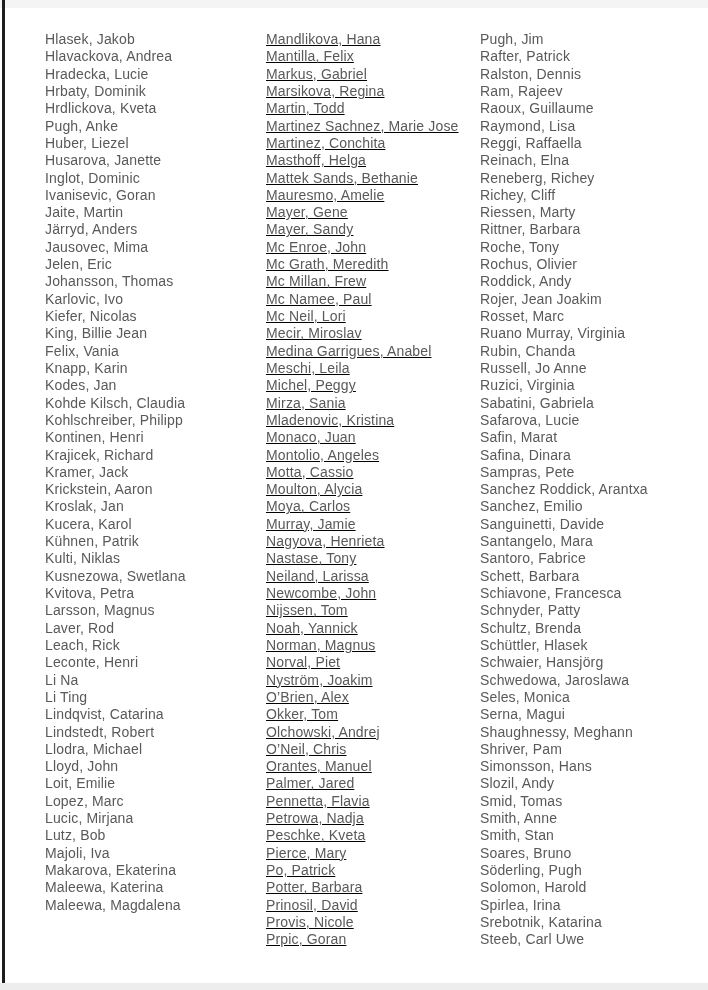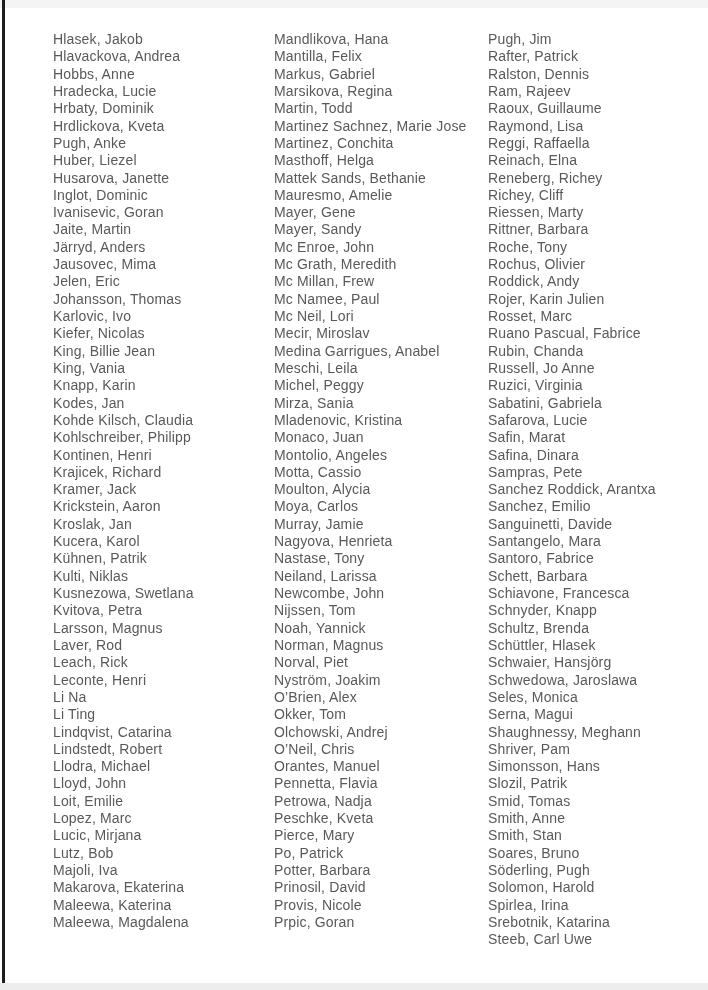--- a/index.html
+++ b/index.html
@@ -47,22 +47,22 @@
     position: absolute;
     top: 31px;
     left: 45px;
     right: 10px;
     display: flex;
     align-items: flex-start;
   }
   .name-column {
     flex: 0 0 auto;
   }
-  .name-column.col-0 { width: 221px; margin-left: 8px; }
-  .name-column.col-1 { width: 214px; }
+  .name-column.col-0 { width: 221px; }
+  .name-column.col-1 { width: 214px; text-decoration: underline; }
   .name-column.col-2 { width: 225px; }
   .name-row {
     font-size: 14px;
     line-height: 17.32px;
     height: 17.32px;
     color: #59595b;
     letter-spacing: 0.15px;
     white-space: nowrap;
     overflow: visible;
   }
@@ -71,38 +71,37 @@
 <body>
 
 <div class="page">
   <div class="top-edge-strip"></div>
   <div class="left-edge-line"></div>
 
   <div class="columns">
     <div class="name-column col-0">
         <div class="name-row">Hlasek, Jakob</div>
         <div class="name-row">Hlavackova, Andrea</div>
-        <div class="name-row">Hobbs, Anne</div>
         <div class="name-row">Hradecka, Lucie</div>
         <div class="name-row">Hrbaty, Dominik</div>
         <div class="name-row">Hrdlickova, Kveta</div>
         <div class="name-row">Pugh, Anke</div>
         <div class="name-row">Huber, Liezel</div>
         <div class="name-row">Husarova, Janette</div>
         <div class="name-row">Inglot, Dominic</div>
         <div class="name-row">Ivanisevic, Goran</div>
         <div class="name-row">Jaite, Martin</div>
         <div class="name-row">Järryd, Anders</div>
         <div class="name-row">Jausovec, Mima</div>
         <div class="name-row">Jelen, Eric</div>
         <div class="name-row">Johansson, Thomas</div>
         <div class="name-row">Karlovic, Ivo</div>
         <div class="name-row">Kiefer, Nicolas</div>
         <div class="name-row">King, Billie Jean</div>
-        <div class="name-row">King, Vania</div>
+        <div class="name-row">Felix, Vania</div>
         <div class="name-row">Knapp, Karin</div>
         <div class="name-row">Kodes, Jan</div>
         <div class="name-row">Kohde Kilsch, Claudia</div>
         <div class="name-row">Kohlschreiber, Philipp</div>
         <div class="name-row">Kontinen, Henri</div>
         <div class="name-row">Krajicek, Richard</div>
         <div class="name-row">Kramer, Jack</div>
         <div class="name-row">Krickstein, Aaron</div>
         <div class="name-row">Kroslak, Jan</div>
         <div class="name-row">Kucera, Karol</div>
@@ -166,20 +165,21 @@
         <div class="name-row">Nijssen, Tom</div>
         <div class="name-row">Noah, Yannick</div>
         <div class="name-row">Norman, Magnus</div>
         <div class="name-row">Norval, Piet</div>
         <div class="name-row">Nyström, Joakim</div>
         <div class="name-row">O’Brien, Alex</div>
         <div class="name-row">Okker, Tom</div>
         <div class="name-row">Olchowski, Andrej</div>
         <div class="name-row">O’Neil, Chris</div>
         <div class="name-row">Orantes, Manuel</div>
+        <div class="name-row">Palmer, Jared</div>
         <div class="name-row">Pennetta, Flavia</div>
         <div class="name-row">Petrowa, Nadja</div>
         <div class="name-row">Peschke, Kveta</div>
         <div class="name-row">Pierce, Mary</div>
         <div class="name-row">Po, Patrick</div>
         <div class="name-row">Potter, Barbara</div>
         <div class="name-row">Prinosil, David</div>
         <div class="name-row">Provis, Nicole</div>
         <div class="name-row">Prpic, Goran</div>
       </div>
@@ -192,49 +192,49 @@
         <div class="name-row">Raymond, Lisa</div>
         <div class="name-row">Reggi, Raffaella</div>
         <div class="name-row">Reinach, Elna</div>
         <div class="name-row">Reneberg, Richey</div>
         <div class="name-row">Richey, Cliff</div>
         <div class="name-row">Riessen, Marty</div>
         <div class="name-row">Rittner, Barbara</div>
         <div class="name-row">Roche, Tony</div>
         <div class="name-row">Rochus, Olivier</div>
         <div class="name-row">Roddick, Andy</div>
-        <div class="name-row">Rojer, Karin Julien</div>
+        <div class="name-row">Rojer, Jean Joakim</div>
         <div class="name-row">Rosset, Marc</div>
-        <div class="name-row">Ruano Pascual, Fabrice</div>
+        <div class="name-row">Ruano Murray, Virginia</div>
         <div class="name-row">Rubin, Chanda</div>
         <div class="name-row">Russell, Jo Anne</div>
         <div class="name-row">Ruzici, Virginia</div>
         <div class="name-row">Sabatini, Gabriela</div>
         <div class="name-row">Safarova, Lucie</div>
         <div class="name-row">Safin, Marat</div>
         <div class="name-row">Safina, Dinara</div>
         <div class="name-row">Sampras, Pete</div>
         <div class="name-row">Sanchez Roddick, Arantxa</div>
         <div class="name-row">Sanchez, Emilio</div>
         <div class="name-row">Sanguinetti, Davide</div>
         <div class="name-row">Santangelo, Mara</div>
         <div class="name-row">Santoro, Fabrice</div>
         <div class="name-row">Schett, Barbara</div>
         <div class="name-row">Schiavone, Francesca</div>
-        <div class="name-row">Schnyder, Knapp</div>
+        <div class="name-row">Schnyder, Patty</div>
         <div class="name-row">Schultz, Brenda</div>
         <div class="name-row">Schüttler, Hlasek</div>
         <div class="name-row">Schwaier, Hansjörg</div>
         <div class="name-row">Schwedowa, Jaroslawa</div>
         <div class="name-row">Seles, Monica</div>
         <div class="name-row">Serna, Magui</div>
         <div class="name-row">Shaughnessy, Meghann</div>
         <div class="name-row">Shriver, Pam</div>
         <div class="name-row">Simonsson, Hans</div>
-        <div class="name-row">Slozil, Patrik</div>
+        <div class="name-row">Slozil, Andy</div>
         <div class="name-row">Smid, Tomas</div>
         <div class="name-row">Smith, Anne</div>
         <div class="name-row">Smith, Stan</div>
         <div class="name-row">Soares, Bruno</div>
         <div class="name-row">Söderling, Pugh</div>
         <div class="name-row">Solomon, Harold</div>
         <div class="name-row">Spirlea, Irina</div>
         <div class="name-row">Srebotnik, Katarina</div>
         <div class="name-row">Steeb, Carl Uwe</div>
       </div>

